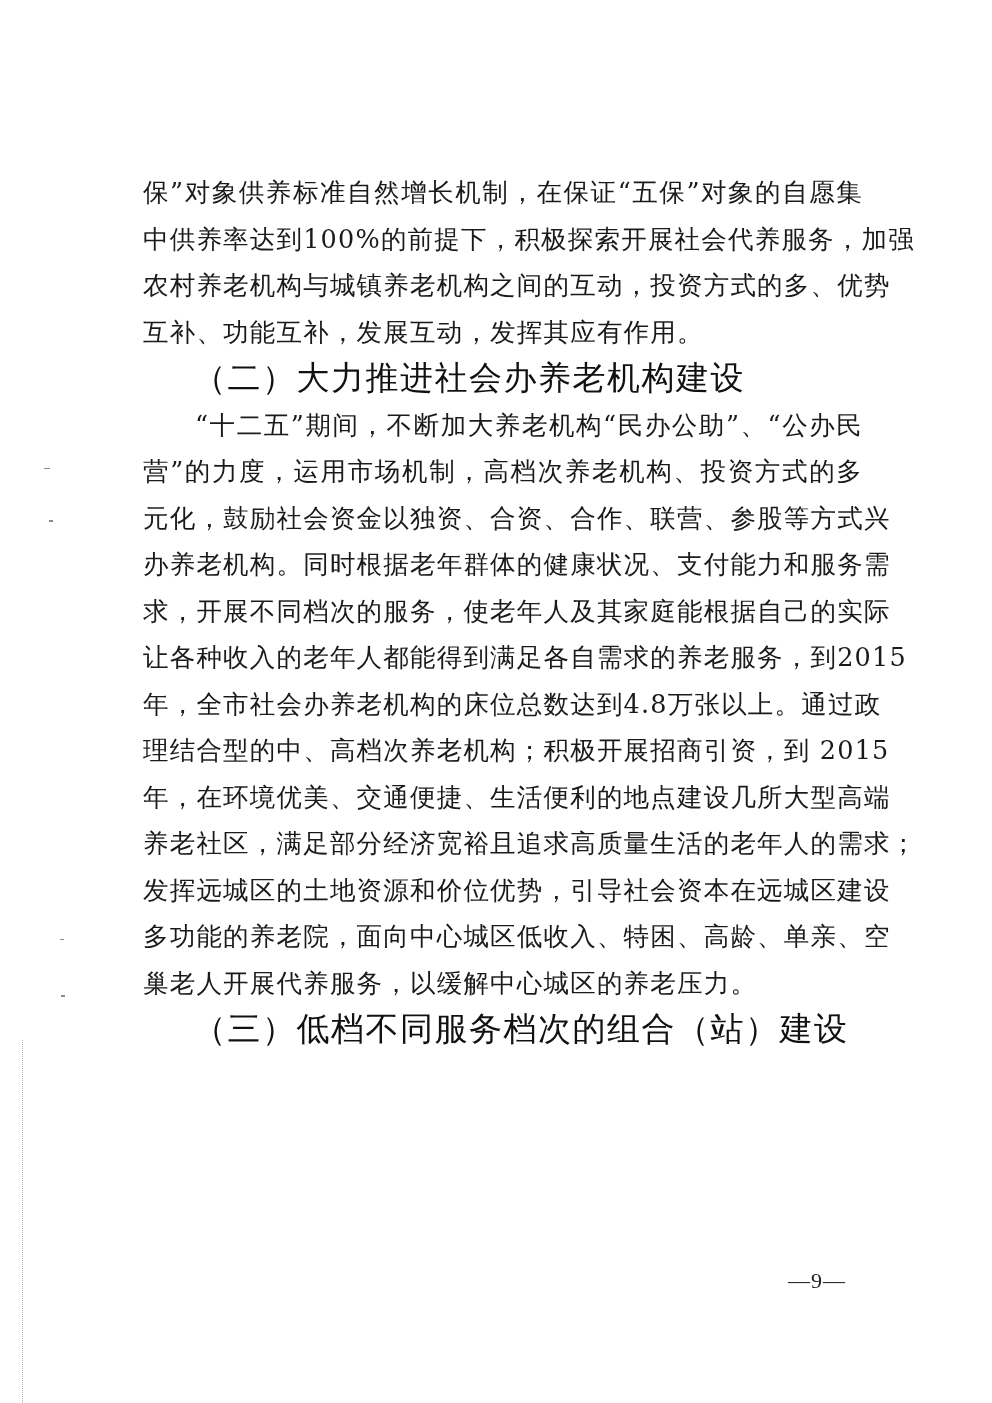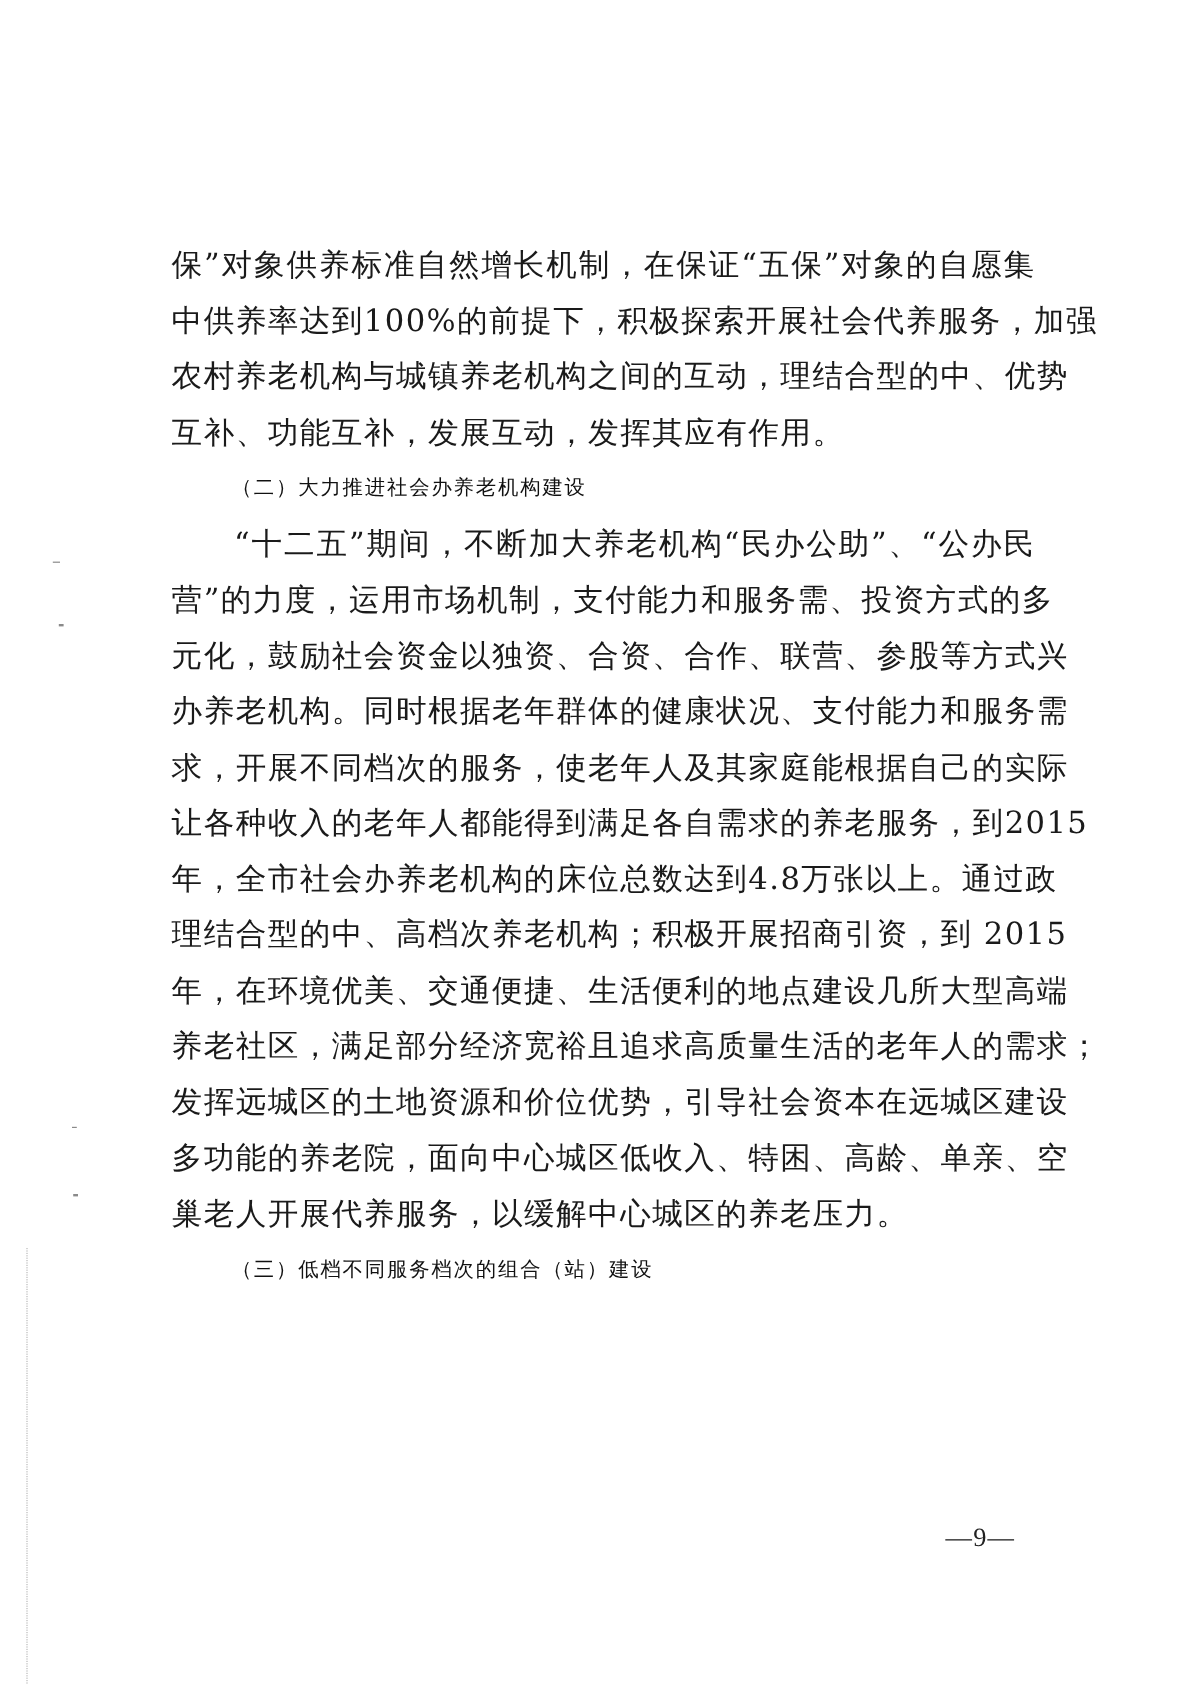--- a/index.html
+++ b/index.html
@@ -23,42 +23,42 @@
       height: 363px;
       border-left: 1px dotted #b8b8b8;
     }
     .margin-mark {
       position: absolute;
       background: #8a8a8a;
     }
     .page {
       position: absolute;
       left: 143px;
-      top: 198px;
+      top: 169px;
       width: 720px;
     }
     .line {
       height: 46.5px;
       line-height: 46.5px;
       font-size: 25.5px;
       white-space: nowrap;
       letter-spacing: 1.2px;
       overflow: visible;
     }
     .line.justify {
       text-align: justify;
       text-align-last: justify;
     }
     .indent {
       padding-left: 52px;
     }
     .heading {
       padding-left: 50px;
       font-family: "DejaVu Sans", "Liberation Sans", sans-serif;
-      font-size: 17px;
+      font-size: 33px;
       letter-spacing: 1.5px;
       color: #111;
     }
     .page-number {
       position: absolute;
       left: 788px;
       top: 1268px;
       font-size: 22px;
       font-family: "Liberation Serif", "DejaVu Serif", serif;
       letter-spacing: 1px;
@@ -70,25 +70,25 @@
 
 <div class="scan-edge"></div>
 <div class="margin-mark" style="left:44px;top:468px;width:6px;height:1px;"></div>
 <div class="margin-mark" style="left:49px;top:520px;width:4px;height:2px;"></div>
 <div class="margin-mark" style="left:60px;top:939px;width:4px;height:1px;"></div>
 <div class="margin-mark" style="left:61px;top:995px;width:4px;height:2px;"></div>
 
 <div class="page">
   <div class="line justify">保”对象供养标准自然增长机制，在保证“五保”对象的自愿集</div>
   <div class="line justify">中供养率达到100%的前提下，积极探索开展社会代养服务，加强</div>
-  <div class="line justify">农村养老机构与城镇养老机构之间的互动，理结合型的中、优势</div>
+  <div class="line justify">农村养老机构与城镇养老机构之间的互动，投资方式的多、优势</div>
   <div class="line">互补、功能互补，发展互动，发挥其应有作用。</div>
   <div class="line heading">（二）大力推进社会办养老机构建设</div>
   <div class="line justify indent">“十二五”期间，不断加大养老机构“民办公助”、“公办民</div>
-  <div class="line justify">营”的力度，运用市场机制，支付能力和服务需、投资方式的多</div>
+  <div class="line justify">营”的力度，运用市场机制，高档次养老机构、投资方式的多</div>
   <div class="line justify">元化，鼓励社会资金以独资、合资、合作、联营、参股等方式兴</div>
   <div class="line justify">办养老机构。同时根据老年群体的健康状况、支付能力和服务需</div>
   <div class="line justify">求，开展不同档次的服务，使老年人及其家庭能根据自己的实际</div>
   <div class="line justify">让各种收入的老年人都能得到满足各自需求的养老服务，到2015</div>
   <div class="line justify">年，全市社会办养老机构的床位总数达到4.8万张以上。通过政</div>
   <div class="line justify">理结合型的中、高档次养老机构；积极开展招商引资，到 2015</div>
   <div class="line justify">年，在环境优美、交通便捷、生活便利的地点建设几所大型高端</div>
   <div class="line justify">养老社区，满足部分经济宽裕且追求高质量生活的老年人的需求；</div>
   <div class="line justify">发挥远城区的土地资源和价位优势，引导社会资本在远城区建设</div>
   <div class="line justify">多功能的养老院，面向中心城区低收入、特困、高龄、单亲、空</div>

